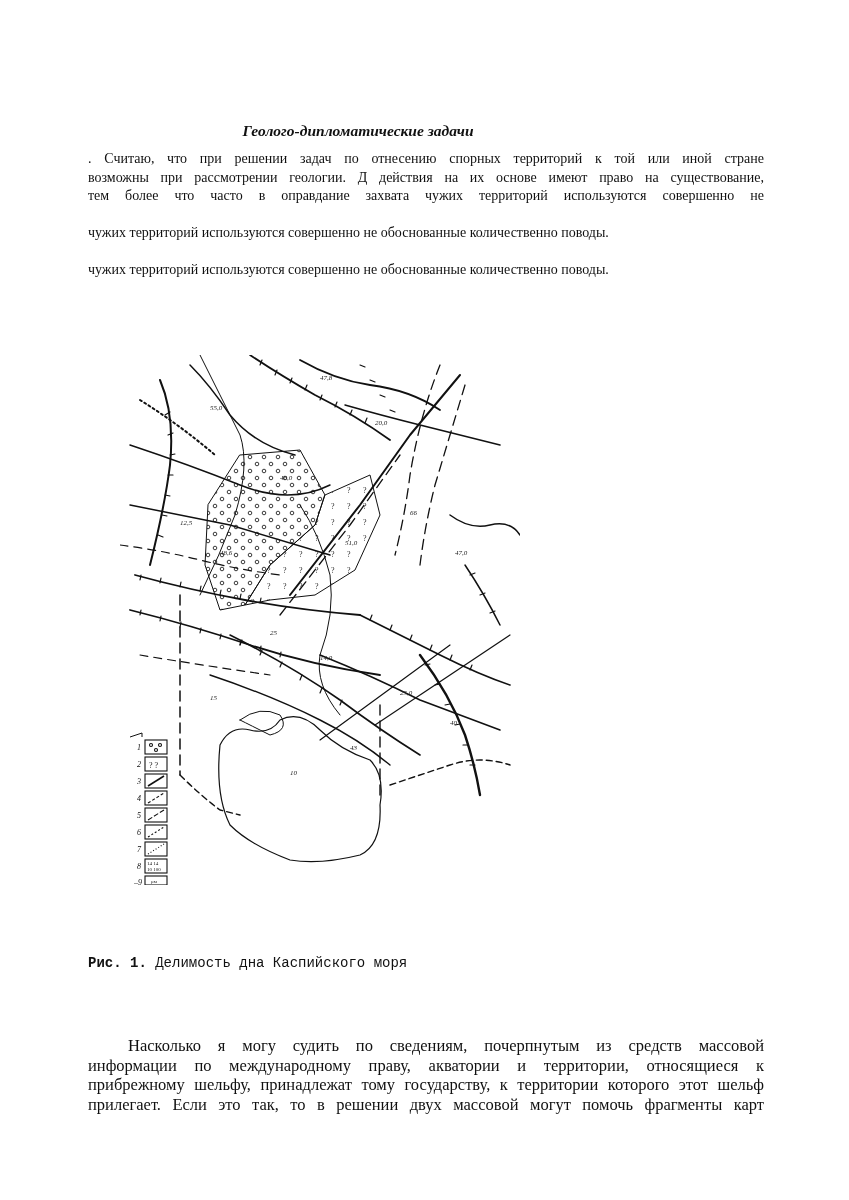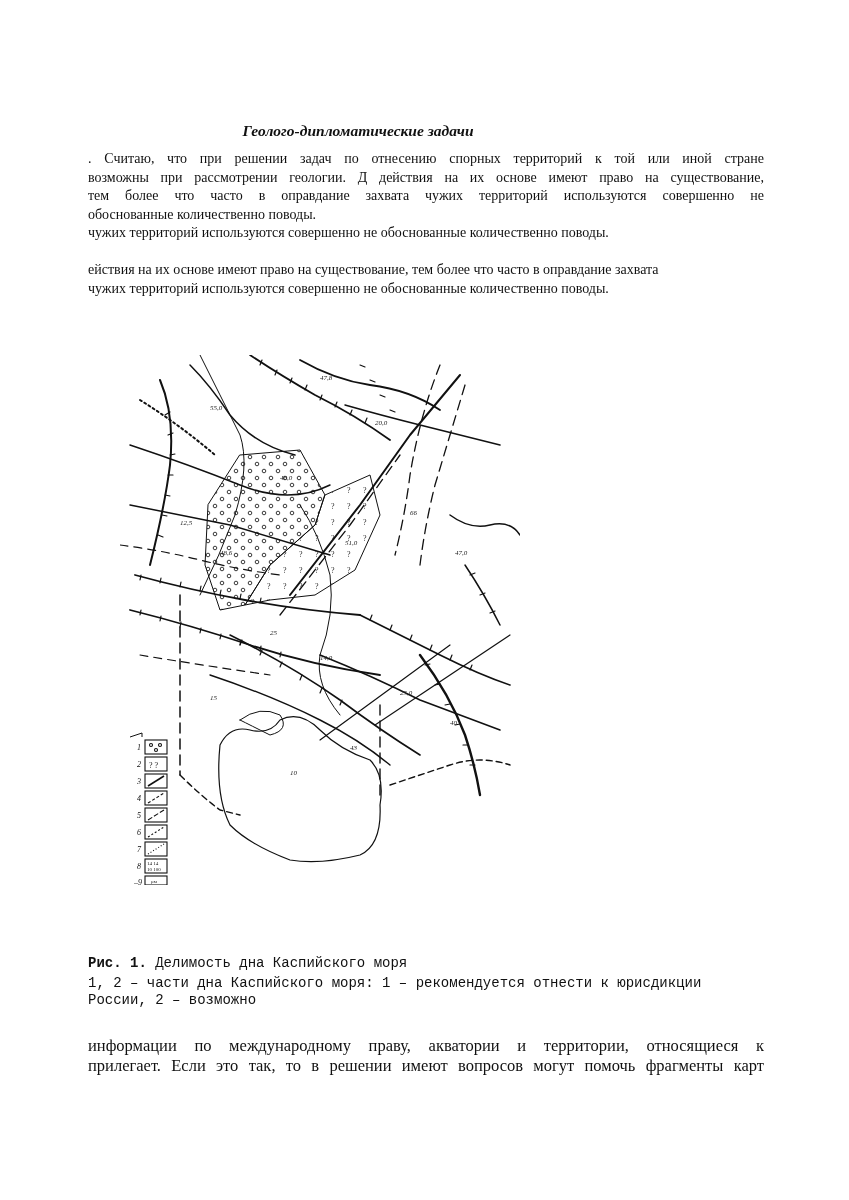--- a/index.html
+++ b/index.html
@@ -25,29 +25,27 @@
 </style>
 </head>
 <body>
 
 <div class="title"><span>Геолого-дипломатические задачи</span></div>
 
 <div class="para p1">
   <span class="line justify-line">.  Считаю, что при решении задач по отнесению спорных территорий к той или иной стране</span>
   <span class="line justify-line">возможны при рассмотрении геологии. Д действия на их основе имеют право на существование,</span>
   <span class="line justify-line">тем более что часто в оправдание захвата чужих территорий используются совершенно не</span>
-  <span class="line">обоснованные количественно поводы.</span>
 </div>
 
 <div class="para p2">
   <span class="line" style="display:block">чужих территорий используются совершенно не обоснованные количественно поводы.</span>
 </div>
 
 <div class="para p3">
-  <span class="line" style="display:block">ействия на их основе имеют право на существование, тем более что часто в оправдание захвата</span>
   <span class="line" style="display:block">чужих территорий используются совершенно не обоснованные количественно поводы.</span>
 </div>
 
 <div class="figure">
   <svg width="400" height="530" viewBox="0 0 400 530" xmlns="http://www.w3.org/2000/svg">
     <defs>
       <pattern id="circles" x="0" y="0" width="14" height="14" patternUnits="userSpaceOnUse">
         <circle cx="4" cy="4" r="1.8" fill="none" stroke="#222" stroke-width="0.9"></circle>
         <circle cx="11" cy="11" r="1.8" fill="none" stroke="#222" stroke-width="0.9"></circle>
       </pattern>
@@ -167,19 +165,20 @@
       </g>
     </g>
   </svg>
 </div>
 
 <div class="caption cap-title">
   <b>Рис. 1.</b>
   <span>Делимость дна Каспийского моря</span>
 </div>
 <div class="caption cap-text">
-  <span style="display:block">1, 2 – части дна Каспийского моря: 1 – рекомендуется отнести к юрисдикции России, 2 – возможно</span>
 </div>
 
 <div class="body-para">
+  <span class="jl indent">Насколько я могу судить по сведениям, почерпнутым из средств массовой</span>
   <span class="jl">информации по международному праву, акватории и территории, относящиеся к</span>
-  <span class="jl">прилегает. Если это так, то в решении имеют вопросов могут помочь фрагменты карт</span>
+  <span class="jl">прибрежному шельфу, принадлежат тому государству, к территории которого этот шельф</span>
+  <span class="jl">прилегает. Если это так, то в решении двух массовой могут помочь фрагменты карт</span>
 </div>
 
 </body></html>

